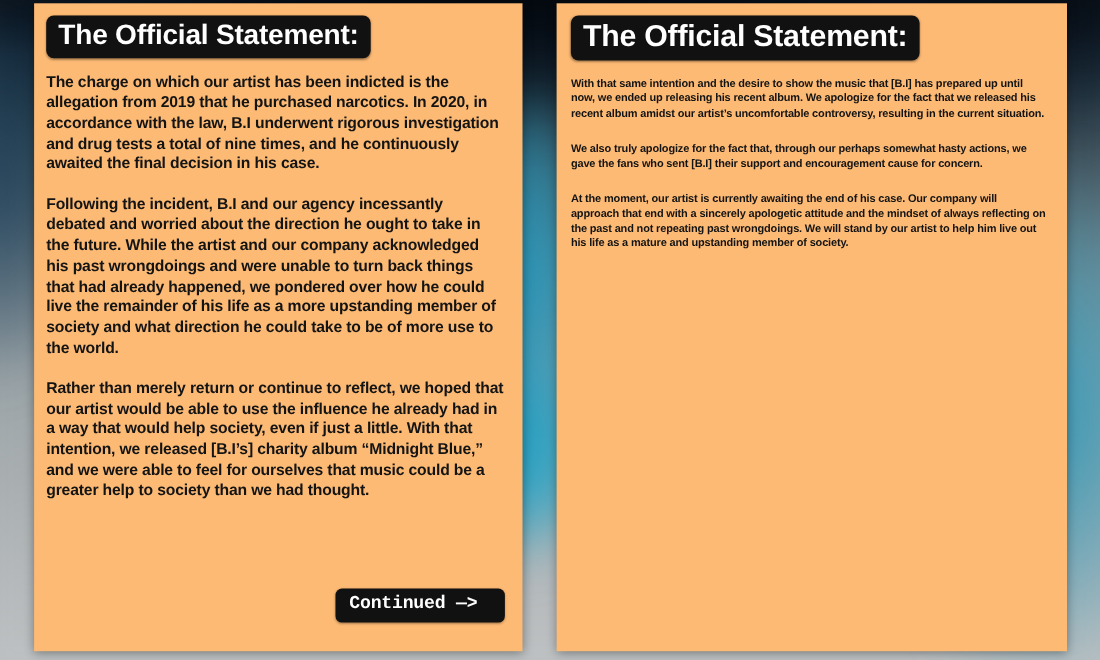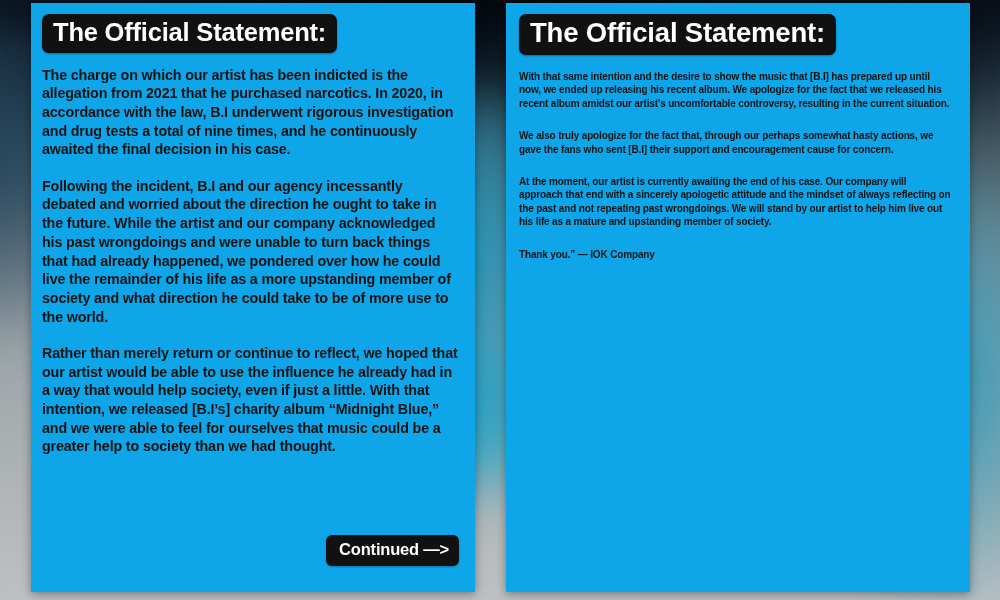--- a/index.html
+++ b/index.html
@@ -59,21 +59,21 @@
   .bg-blur {
     filter: blur(22px);
   }
   .bg-vignette {
     background: linear-gradient(to bottom, rgba(0,0,0,0.55) 0px, rgba(0,0,0,0) 90px);
   }
 
   
   .panel {
     position: absolute;
-    background: #0ea5e9;
+    background: #fdba74;
     box-shadow: 0 2px 9px rgba(0,0,0,0.38);
     overflow: hidden;
   }
   #panel-left {
     left: 31px;
     top: 3px;
     width: 444px;
     height: 589px;
   }
   #panel-right {
@@ -132,22 +132,22 @@
     right: 16px;
     bottom: 26px;
     display: flex;
     justify-content: flex-end;
   }
   #continued-button {
     background: #111111;
     color: #ffffff;
     border: none;
     border-radius: 6px;
-    padding: 5px 10px 7px 13px;
-    font-family: Liberation Sans, sans-serif;
+    padding: 5px 25px 7px 13px;
+    font-family: Liberation Mono, monospace;
     font-size: 16.5px;
     font-weight: 700;
     letter-spacing: -0.2px;
     line-height: 1.15;
     white-space: nowrap;
     cursor: pointer;
     box-shadow: 0 1px 2px rgba(0,0,0,0.3);
   }
 </style>
 </head>
@@ -159,37 +159,36 @@
   <div class="bg-layer bg-blob-a bg-blur"></div>
   <div class="bg-layer bg-blob-b bg-blur"></div>
   <div class="bg-layer bg-blob-c bg-blur"></div>
   <div class="bg-layer bg-vignette"></div>
 
   <div class="panel" id="panel-left">
     <div class="panel-inner">
       <div class="badge" id="badge-left">The Official Statement:</div>
 
       <div class="body-text">
-        <p class="para">The charge on which our artist has been indicted is the allegation from 2021 that he purchased narcotics. In 2020, in accordance with the law, B.I underwent rigorous investigation and drug tests a total of nine times, and he continuously awaited the final decision in his case.</p>
+        <p class="para">The charge on which our artist has been indicted is the allegation from 2019 that he purchased narcotics. In 2020, in accordance with the law, B.I underwent rigorous investigation and drug tests a total of nine times, and he continuously awaited the final decision in his case.</p>
         <p class="para">Following the incident, B.I and our agency incessantly debated and worried about the direction he ought to take in the future. While the artist and our company acknowledged his past wrongdoings and were unable to turn back things that had already happened, we pondered over how he could live the remainder of his life as a more upstanding member of society and what direction he could take to be of more use to the world.</p>
         <p class="para">Rather than merely return or continue to reflect, we hoped that our artist would be able to use the influence he already had in a way that would help society, even if just a little. With that intention, we released [B.I’s] charity album “Midnight Blue,” and we were able to feel for ourselves that music could be a greater help to society than we had thought.</p>
       </div>
     </div>
 
     <div id="continued-row">
       <button id="continued-button">Continued —&gt;</button>
     </div>
   </div>
 
   <div class="panel" id="panel-right">
     <div class="panel-inner">
       <div class="badge" id="badge-right">The Official Statement:</div>
 
       <div class="body-text">
         <p class="para">With that same intention and the desire to show the music that [B.I] has prepared up until now, we ended up releasing his recent album. We apologize for the fact that we released his recent album amidst our artist’s uncomfortable controversy, resulting in the current situation.</p>
         <p class="para">We also truly apologize for the fact that, through our perhaps somewhat hasty actions, we gave the fans who sent [B.I] their support and encouragement cause for concern.</p>
         <p class="para">At the moment, our artist is currently awaiting the end of his case. Our company will approach that end with a sincerely apologetic attitude and the mindset of always reflecting on the past and not repeating past wrongdoings. We will stand by our artist to help him live out his life as a mature and upstanding member of society.</p>
-        <p class="para">Thank you.” — IOK Company</p>
       </div>
     </div>
   </div>
 
 </div>
 
 </body></html>

